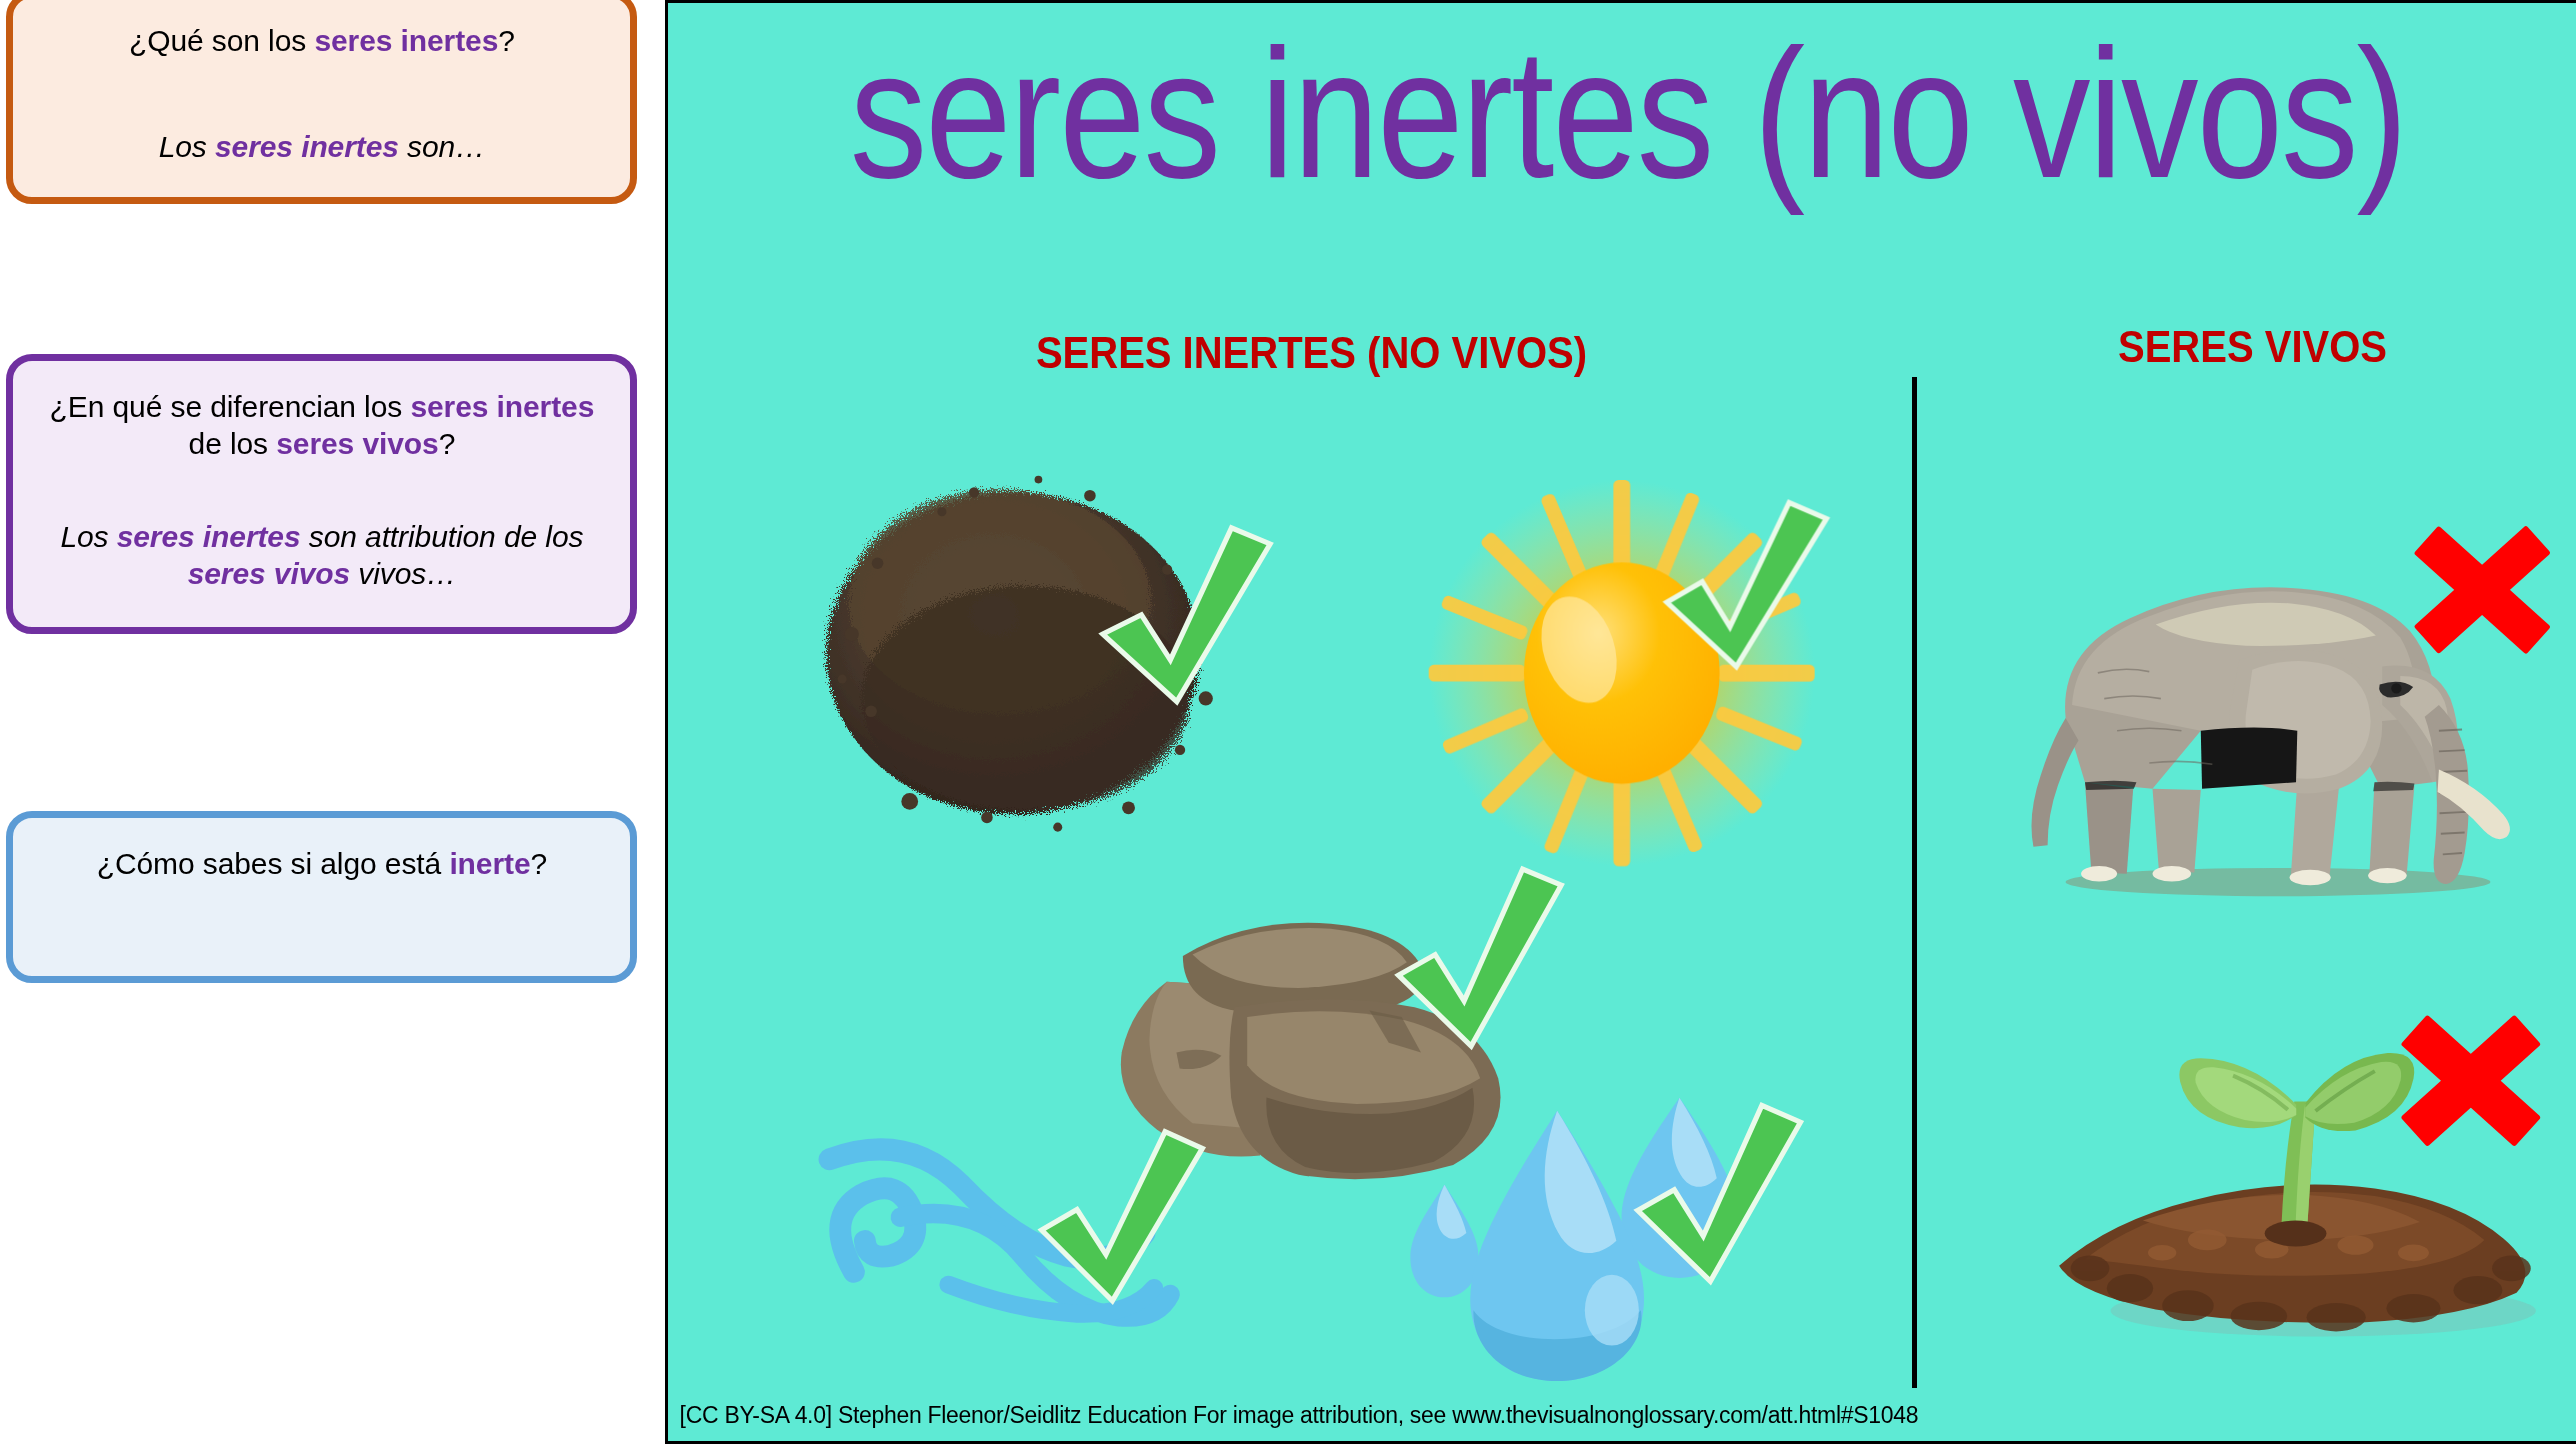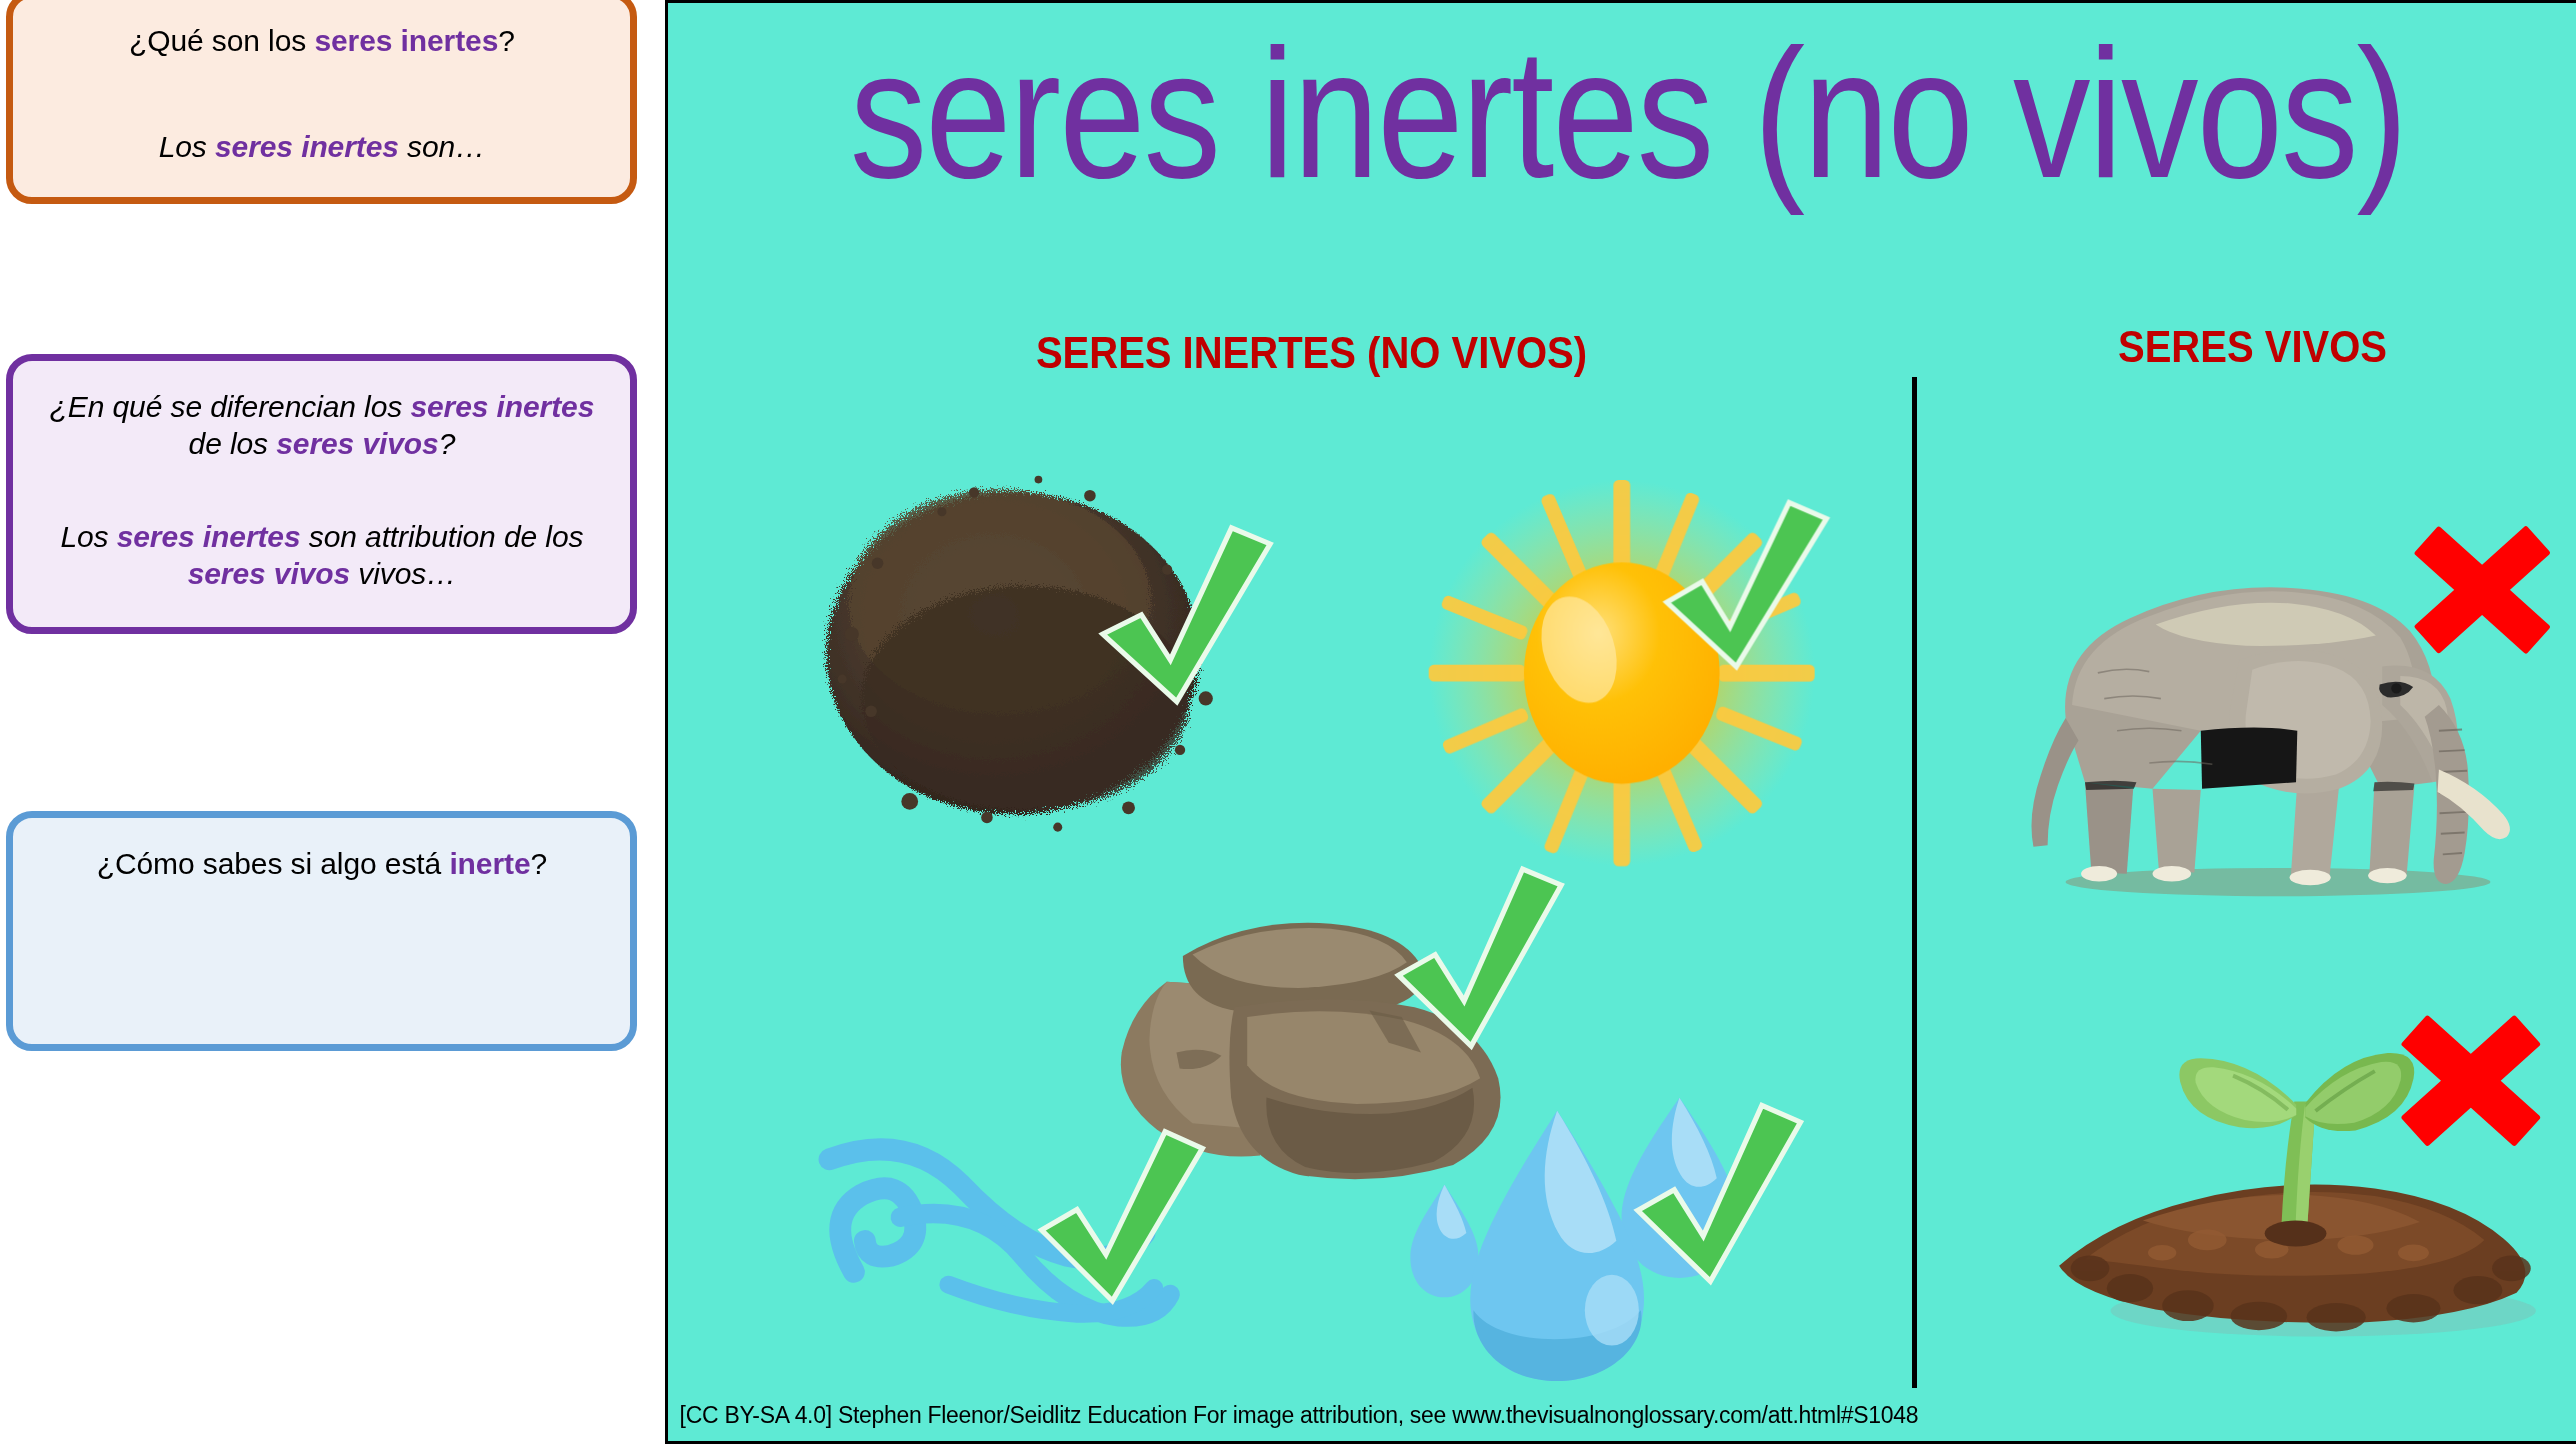--- a/index.html
+++ b/index.html
@@ -25,25 +25,25 @@
   .stem-box .a {
     font-size:30px; line-height:1.22; color:#000; font-style:italic; font-weight:400;
     letter-spacing:-0.1px;
     text-align:center;
   }
   .hl { color:#7030A0; font-weight:bold; }
   .hl-i { color:#7030A0; font-weight:bold; font-style:italic; }
 
   #box-orange { top:-18px; height:213px; border-color:#C55A11; background:#FCEBE0; }
   #box-purple { top:345px; height:280px; border-color:#7030A0; background:#F3EAF8; }
-  #box-blue   { top:802px; height:240px; border-color:#5B9BD5; background:#E9F1F9; }
+  #box-blue   { top:802px; height:172px; border-color:#5B9BD5; background:#E9F1F9; }
 
   #box-orange .q { margin-top:2.6px; }
   #box-orange .a { margin-bottom:3.9px; }
-  #box-purple .q { margin-top:6.4px;font-style:italic; }
+  #box-purple .q { margin-top:6.4px; }
   #box-purple .a { margin-bottom:6.4px; }
   #box-blue .q   { margin-top:6.4px; }
   #box-blue .a   { margin-bottom:9px; }
 
   
   #slide {
     position:absolute; left:665px; top:0px; width:1926px; height:1444px;
     background:#5eead4; border:3.9px solid #000;
   }
 

